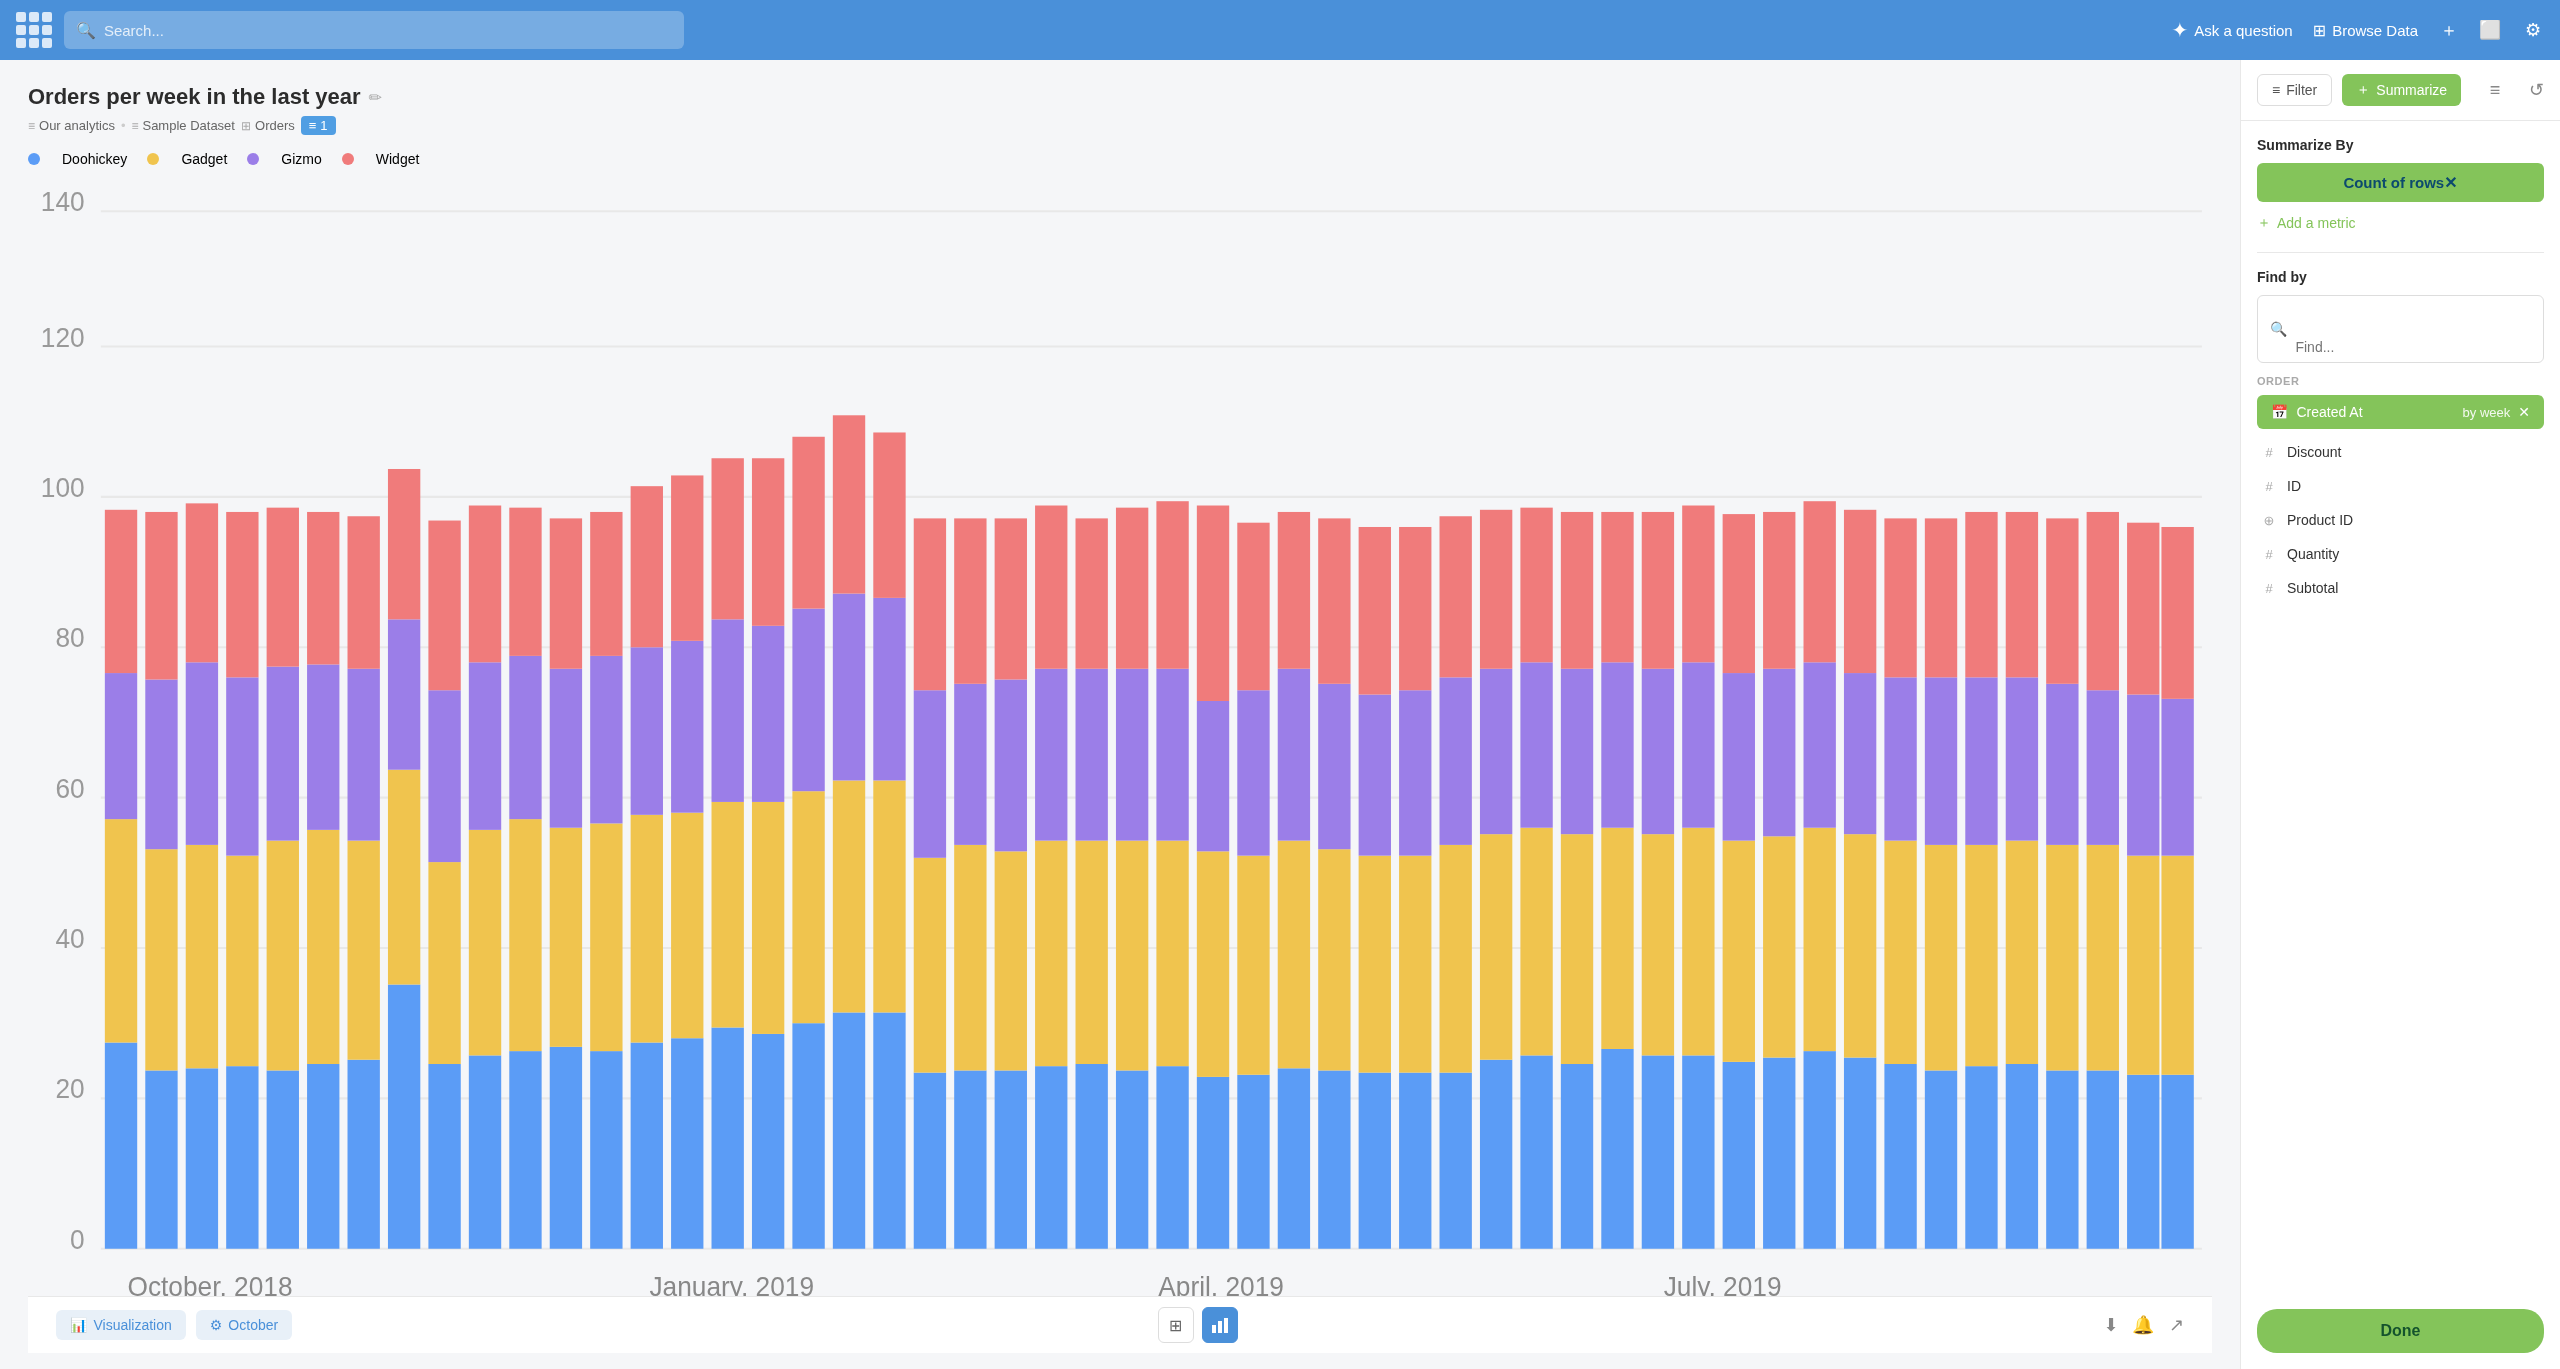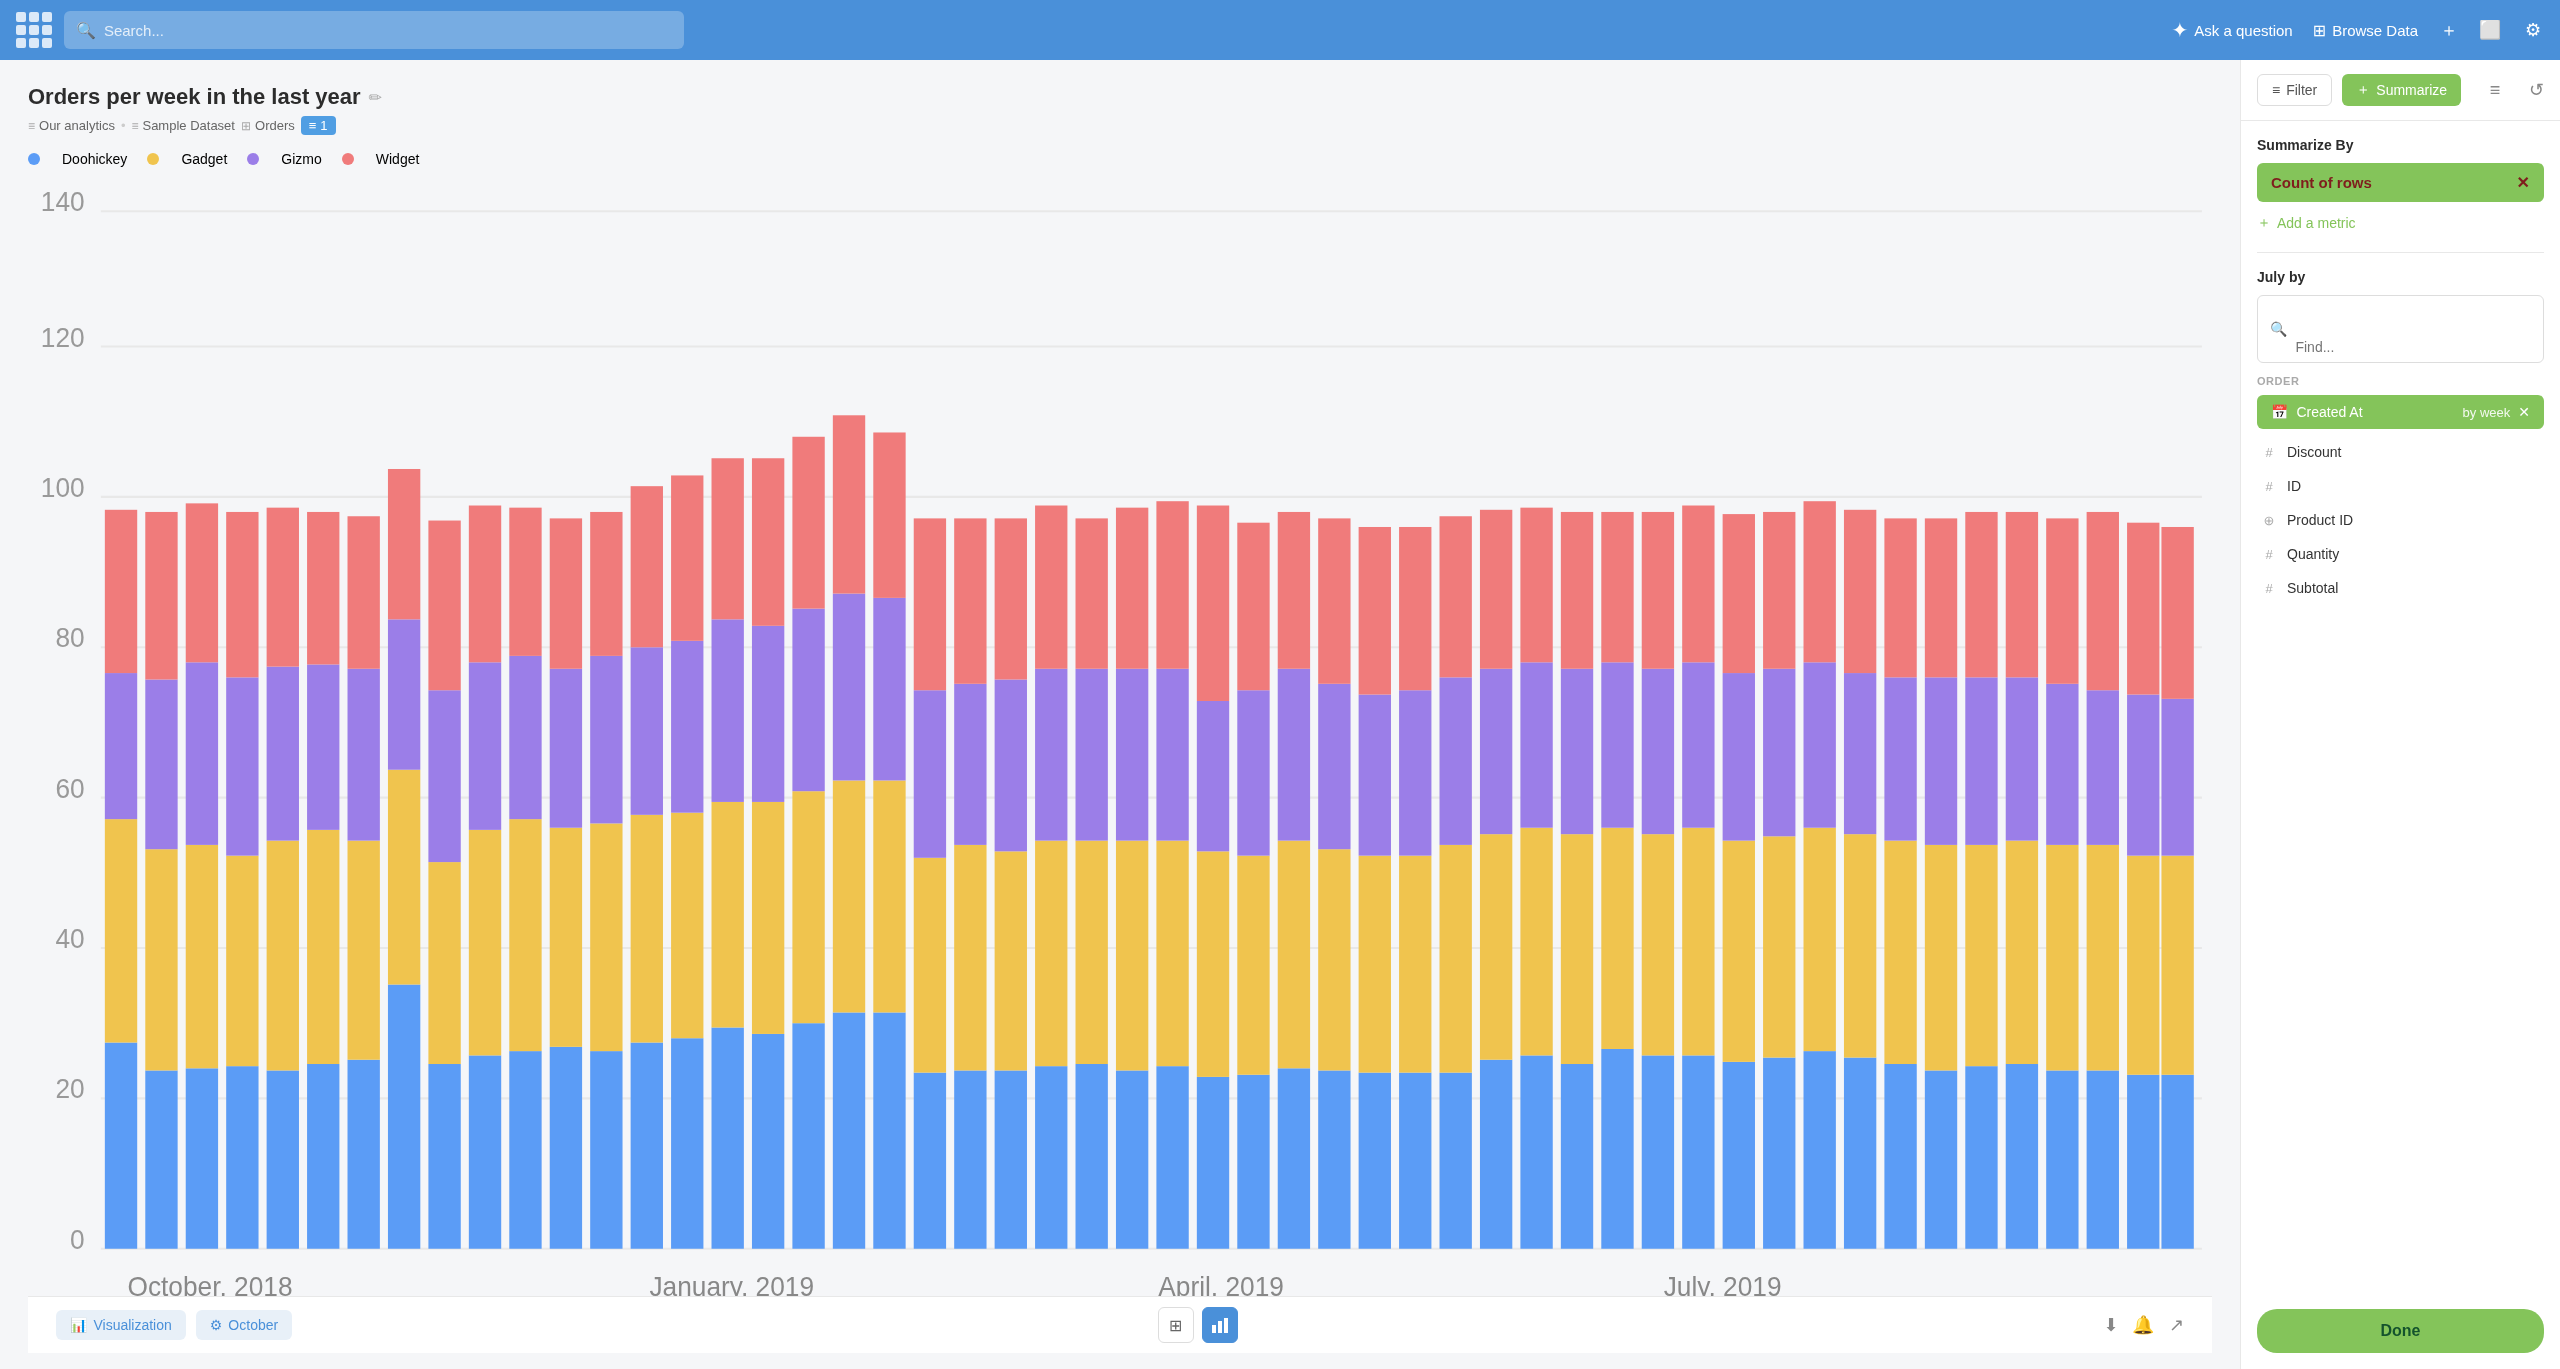--- a/index.html
+++ b/index.html
@@ -195,23 +195,23 @@
     .panel-section-title {
       font-size: 14px;
       font-weight: 700;
       color: #2c2c2c;
       margin-bottom: 10px;
       text-transform: capitalize;
     }
     .metric-chip {
       display: flex;
       align-items: center;
-      justify-content: space-between;
+      justify-content: center;
       background: #84c45a;
-      color: #7f1d1d;
+      color: #0c4a6e;
       border-radius: 6px;
       padding: 10px 14px;
       font-size: 15px;
       font-weight: 600;
       margin-bottom: 8px;
     }
     .metric-chip .close { cursor: pointer; font-size: 16px; }
     .add-metric {
       display: flex; align-items: center; gap: 6px;
       color: #84c45a; font-size: 14px; cursor: pointer;
@@ -688,21 +688,21 @@
         <span class="close">✕</span>
       </div>
 
       <div class="add-metric">
         <span>＋</span>
         <span>Add a metric</span>
       </div>
 
       <hr class="divider">
 
-      <div class="group-by-title">July by</div>
+      <div class="group-by-title">Find by</div>
 
       <div class="group-search">
         <span style="color:#aaa;font-size:14px">🔍</span>
         <input style="border: none; outline: none; font-size: 14px; color: rgb(85, 85, 85); width: 100%; margin-top: 36px;" placeholder="Find...">
       </div>
 
       <div class="group-label">ORDER</div>
 
       <div class="group-chip-active">
         <div style="display:flex;align-items:center;gap:8px">

